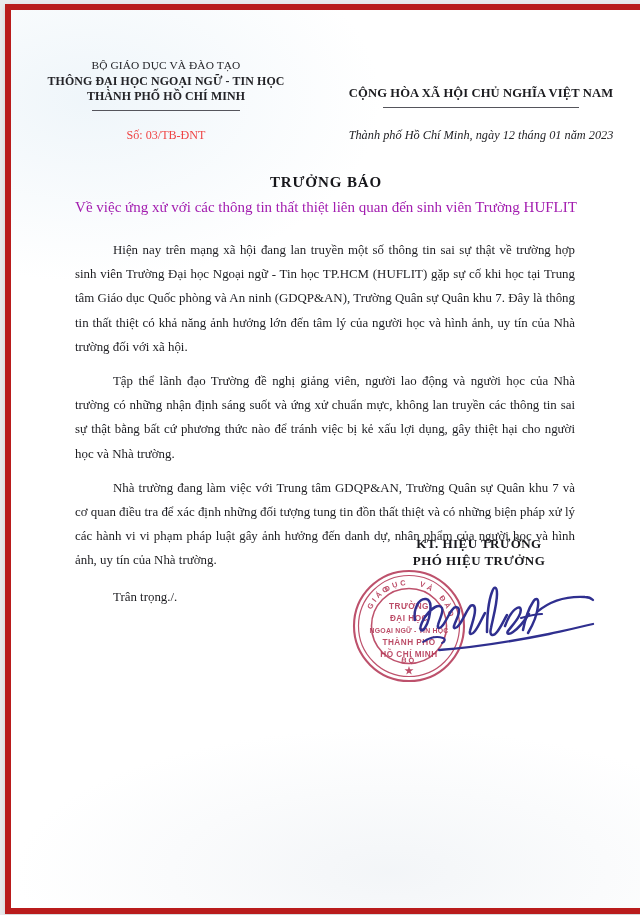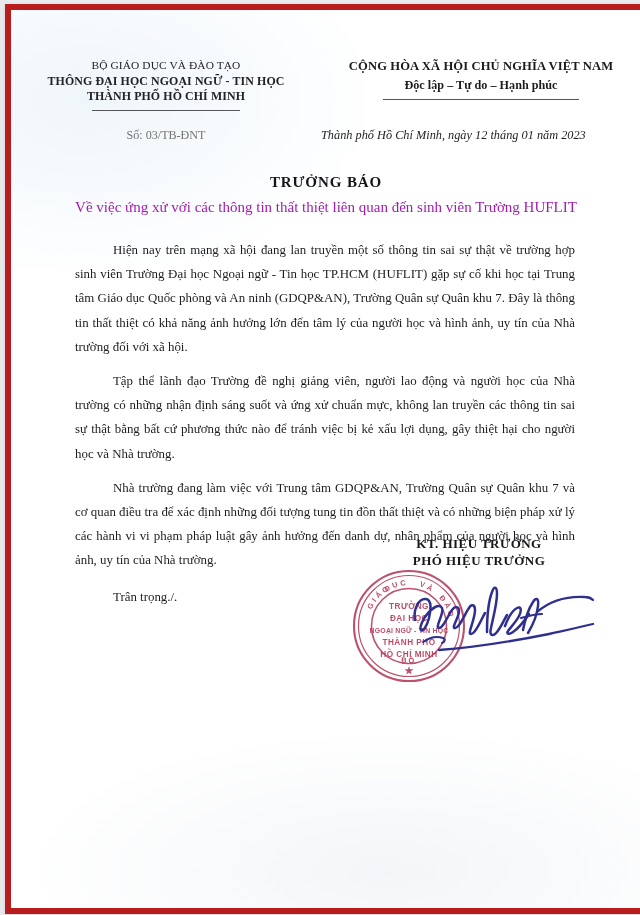--- a/index.html
+++ b/index.html
@@ -63,20 +63,21 @@
     white-space: nowrap;
   }
   .org-bold { font-weight: bold; font-size: 11.9px; }
   .nation-line {
     font-weight: bold;
     font-size: 12.6px;
     line-height: 17px;
     letter-spacing: .1px;
     color: #1b1b1f;
     white-space: nowrap;
+    margin-top: 27px;
   }
   .nation-sub {
     font-weight: bold;
     font-size: 12.2px;
     line-height: 17px;
     color: #1b1b1f;
     display: inline-block;
     white-space: nowrap;
   }
   .rule {
@@ -86,27 +87,28 @@
   }
   #rule-left  { width: 148px; }
   #rule-right { width: 196px; }
 
   #doc-number {
     position: absolute;
     left: 0; top: 118px;
     width: 310px;
     text-align: center;
     font-size: 12.1px;
-    color: #737373;
+    color: #ef4444;
     white-space: nowrap;
   }
   #doc-place-date {
     position: absolute;
     left: 310px; top: 118px;
     width: 320px;
+    text-align: center;
     font-style: italic;
     font-size: 12.3px;
     color: #232327;
     white-space: nowrap;
   }
 
   
   #doc-title-block {
     position: absolute;
     left: 0; right: 0;
@@ -200,23 +202,20 @@
 
       <div class="hdr-col" id="hdr-left">
         <div class="org-line">BỘ GIÁO DỤC VÀ ĐÀO TẠO</div>
         <div class="org-line org-bold">THÔNG ĐẠI HỌC NGOẠI NGỮ - TIN HỌC</div>
         <div class="org-line org-bold">THÀNH PHỐ HỒ CHÍ MINH</div>
         <div class="rule" id="rule-left"></div>
       </div>
 
       <div class="hdr-col" id="hdr-right">
         <div class="nation-line">CỘNG HÒA XÃ HỘI CHỦ NGHĨA VIỆT NAM</div>
-        <div>
-          <span class="nation-sub">Độc lập – Tự do – Hạnh phúc</span>
-        </div>
         <div class="rule" id="rule-right"></div>
       </div>
 
     </div>
 
     <div id="doc-number">Số: 03/TB-ĐNT</div>
 
     <div id="doc-place-date">Thành phố Hồ Chí Minh, ngày 12 tháng 01 năm 2023</div>
 
     <div id="doc-title-block">

